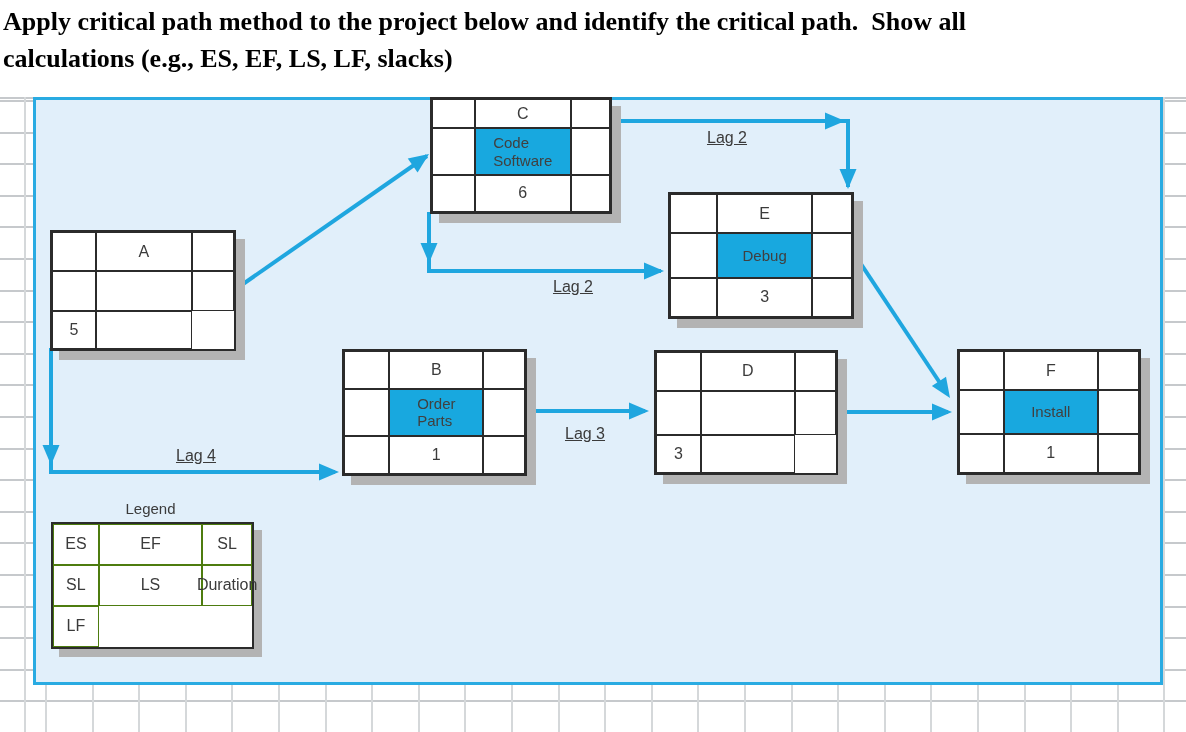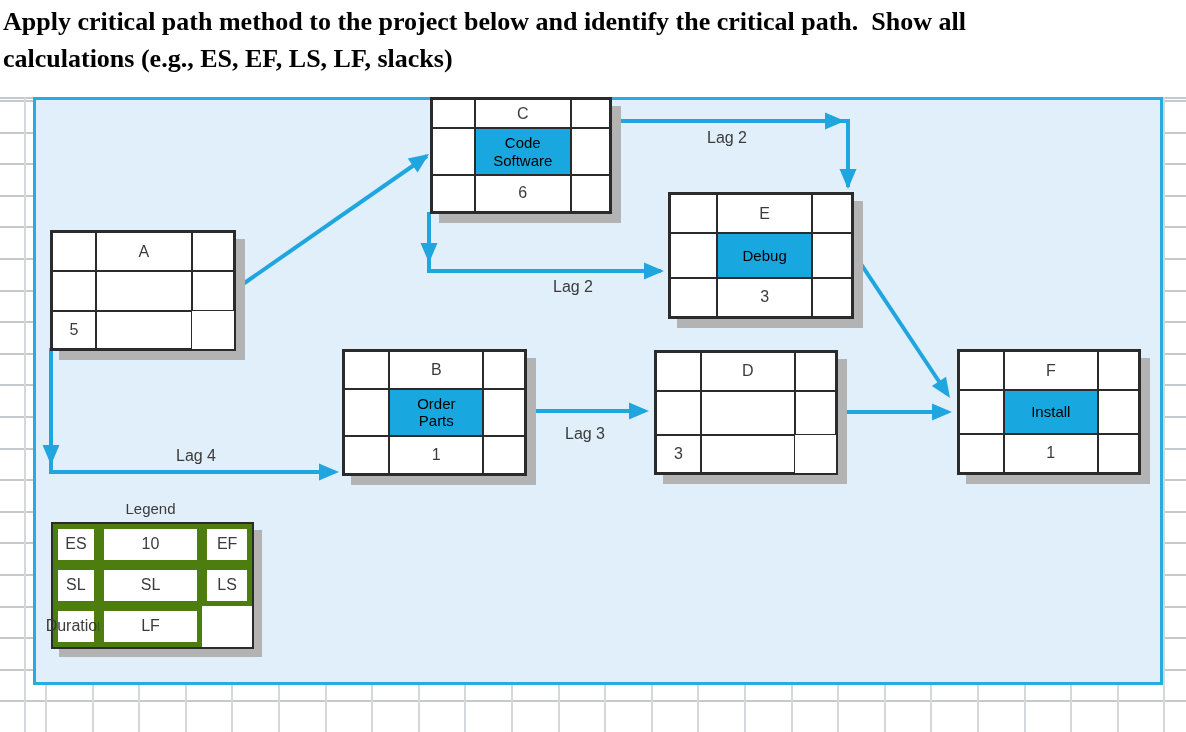--- a/index.html
+++ b/index.html
@@ -19,32 +19,32 @@
   #title{position:absolute;left:3px;top:3px;width:1180px;z-index:5;
          font-family:"Liberation Serif","DejaVu Serif",serif;font-weight:bold;
          font-size:26px;line-height:37px;color:#000;white-space:pre-wrap;}
 
   #arrow-layer{position:absolute;left:0;top:0;width:1186px;height:732px;z-index:2;}
 
   .node-box{position:absolute;display:grid;background:#fff;z-index:3;
             border:2px solid #2b2b2b;box-shadow:9px 9px 0 0 #B3B3B3;}
   .node-cell{border:1px solid #2b2b2b;display:flex;align-items:center;justify-content:center;
              background:#fff;font-size:16px;color:#3B3B3B;}
-  .node-cell.desc{background:#18A8DF;color:#000000;font-size:15px;text-align:center;
+  .node-cell.desc{background:#18A8DF;color:#404040;font-size:15px;text-align:left;
                   white-space:pre-line;line-height:1.15;}
 
   .lag-label{position:absolute;z-index:4;transform:translate(-50%,-50%);
-             font-size:16px;color:#3B3B3B;white-space:nowrap;}
+             font-size:16px;color:#3B3B3B;white-space:nowrap;text-decoration:underline;}
 
   #legend-wrap{position:absolute;left:51px;top:500px;z-index:3;}
   #legend-title{width:199px;text-align:center;font-size:15px;color:#3B3B3B;margin-bottom:5px;}
   #legend-table{display:grid;width:199px;height:123px;grid-template-columns:23% 52% 25%;
                 grid-template-rows:33.3% 33.3% 33.4%;background:#fff;
                 border:2px solid #2b2b2b;box-shadow:8px 8px 0 0 #B3B3B3;}
-  .legend-cell{border:5px solid #4d7c0f;display:flex;align-items:center;justify-content:center;
+  .legend-cell{border:1px solid #4d7c0f;display:flex;align-items:center;justify-content:center;
                font-size:16px;color:#3B3B3B;background:#fff;}
 </style>
 </head>
 <body>
 
 <div id="stage">
   <div id="title"><span>Apply critical path method to the project below and identify the critical path.  Show all</span><br><span>calculations (e.g., ES, EF, LS, LF, slacks)</span></div>
 
   <div id="grid-bg"></div>
   <div id="panel"></div>
@@ -141,21 +141,20 @@
       <div class="lag-label" style="left: 727px; top: 138px;">Lag 2</div>
       <div class="lag-label" style="left: 573px; top: 287px;">Lag 2</div>
       <div class="lag-label" style="left: 585px; top: 434px;">Lag 3</div>
       <div class="lag-label" style="left: 196px; top: 456px;">Lag 4</div>
     </div>
 
   <div id="legend-wrap">
     <div id="legend-title">Legend</div>
     <div id="legend-table">
       <div class="legend-cell">ES</div>
-      <div class="legend-cell">10</div>
       <div class="legend-cell">EF</div>
       <div class="legend-cell">SL</div>
       <div class="legend-cell">SL</div>
       <div class="legend-cell">LS</div>
       <div class="legend-cell">Duration</div>
       <div class="legend-cell">LF</div>
     </div>
   </div>
 </div>
 

